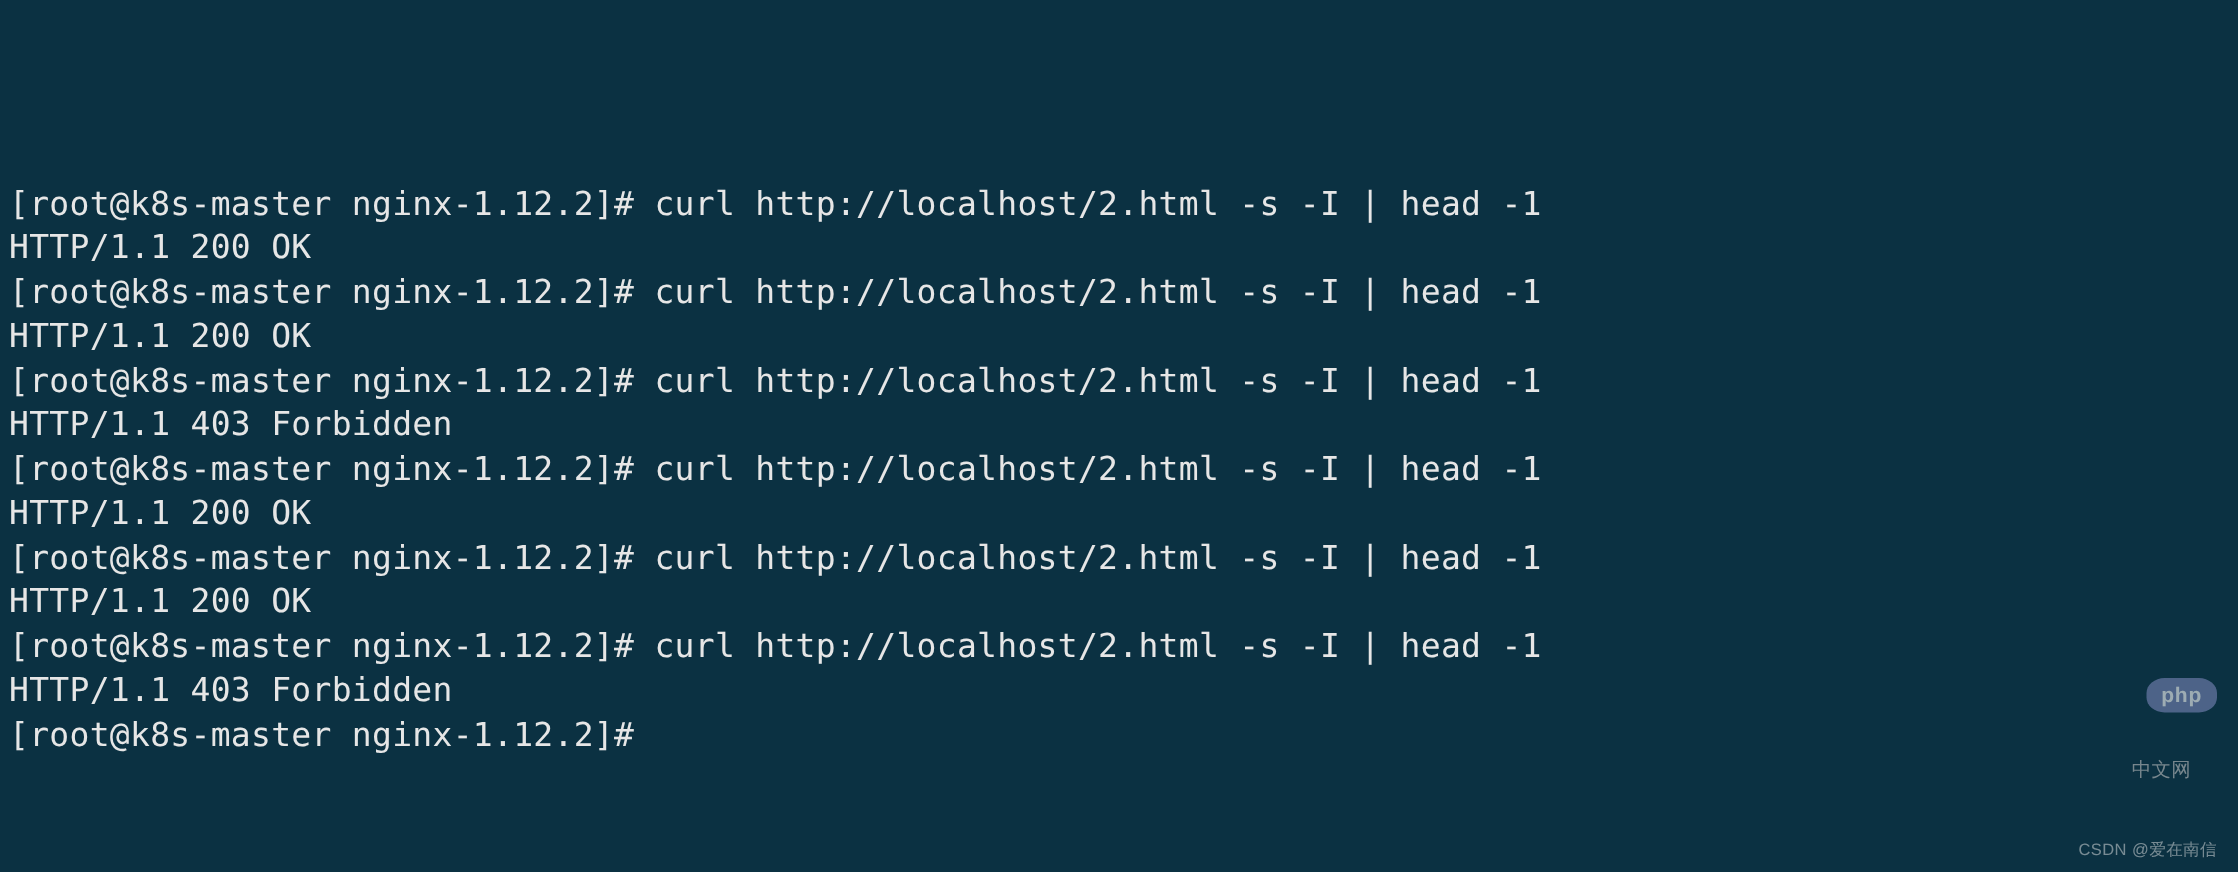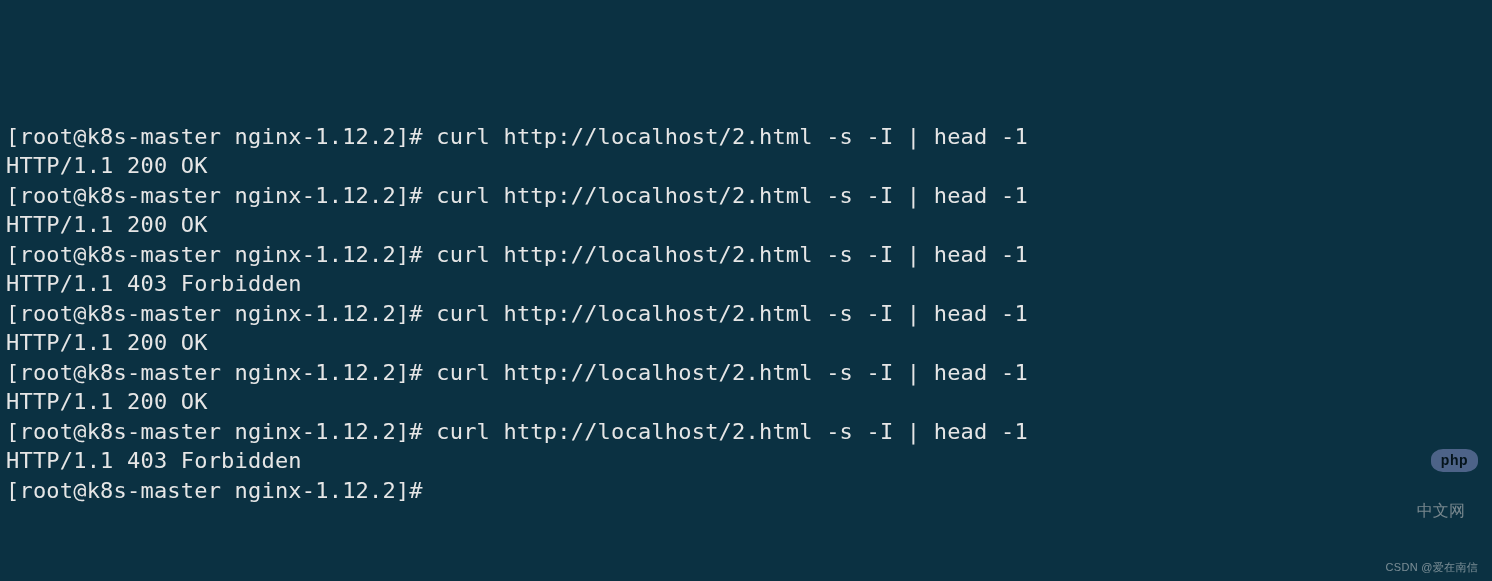--- a/index.html
+++ b/index.html
@@ -17,31 +17,31 @@
     .watermark-php {
       position: fixed;
       right: 14px;
       bottom: 30px;
       opacity: 0.6;
       pointer-events: none;
     }
     .php-pill {
       display: inline-block;
       background: #7a86b8;
-      color: #000000;
+      color: #ffffff;
       font-family: Arial, sans-serif;
       font-weight: 700;
       font-size: 14px;
       padding: 2px 10px;
       border-radius: 12px 12px 12px 12px / 10px 10px 10px 10px;
       letter-spacing: 0.5px;
     }
     .php-cn {
       font-family: Arial, "Microsoft YaHei", sans-serif;
-      font-size: 16px;
+      font-size: 13px;
       color: #c0c0c0;
       margin-top: -2px;
       text-align: center;
     }
     .watermark-csdn {
       position: fixed;
       right: 14px;
       bottom: 6px;
       font-family: Arial, "Microsoft YaHei", sans-serif;
       font-size: 11px;

